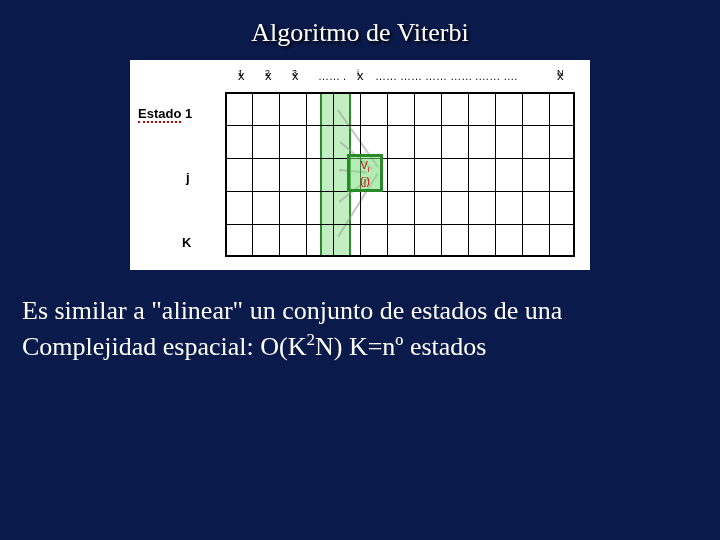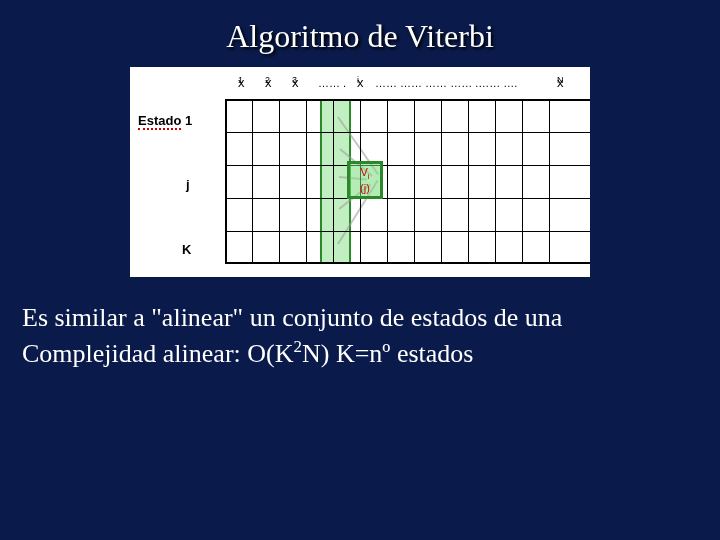--- a/index.html
+++ b/index.html
@@ -13,21 +13,21 @@
     overflow: hidden;
   }
   .slide {
     width: 720px;
     height: 540px;
     position: relative;
     box-sizing: border-box;
   }
   .title {
     text-align: center;
-    font-size: 32px;
+    font-size: 26px;
     color: #fff;
     margin-top: 18px;
     font-weight: normal;
     text-shadow: 2px 2px 3px #000;
   }
   .figure {
     background: #fff;
     width: 460px;
     height: 210px;
     margin: 12px auto 0 auto;
@@ -69,21 +69,20 @@
   .dotted-ul {
     border-bottom: 2px dotted #c00;
     display: inline-block;
   }
   .grid {
     position: absolute;
     left: 95px;
     top: 32px;
     width: 350px;
     height: 165px;
-    padding-left: 28px;
   }
   .grid-border {
     position: absolute;
     left: 0; top: 0; right: 0; bottom: 0;
     border: 2px solid #000;
   }
   .grid .hline {
     position: absolute;
     left: 0; right: 0;
     height: 0;
@@ -209,16 +208,16 @@
       <div class="hl-cell" style="left:122px;top:62px;width:36px;height:38px;">
         <div><span>V</span><span style="font-size:8px;vertical-align:sub;">i</span></div>
         <div>(j)</div>
       </div>
     </div>
   </div>
 
   <div class="body-text">
     <p>Es similar a "alinear" un conjunto de estados de una</p>
     <p>
-      <span>Complejidad alinear: O(K</span><span class="sup">2</span><span>N)   K=nº estados</span>
+      <span>Complejidad espacial: O(K</span><span class="sup">2</span><span>N)   K=nº estados</span>
     </p>
   </div>
 </div>
 
 </body></html>

